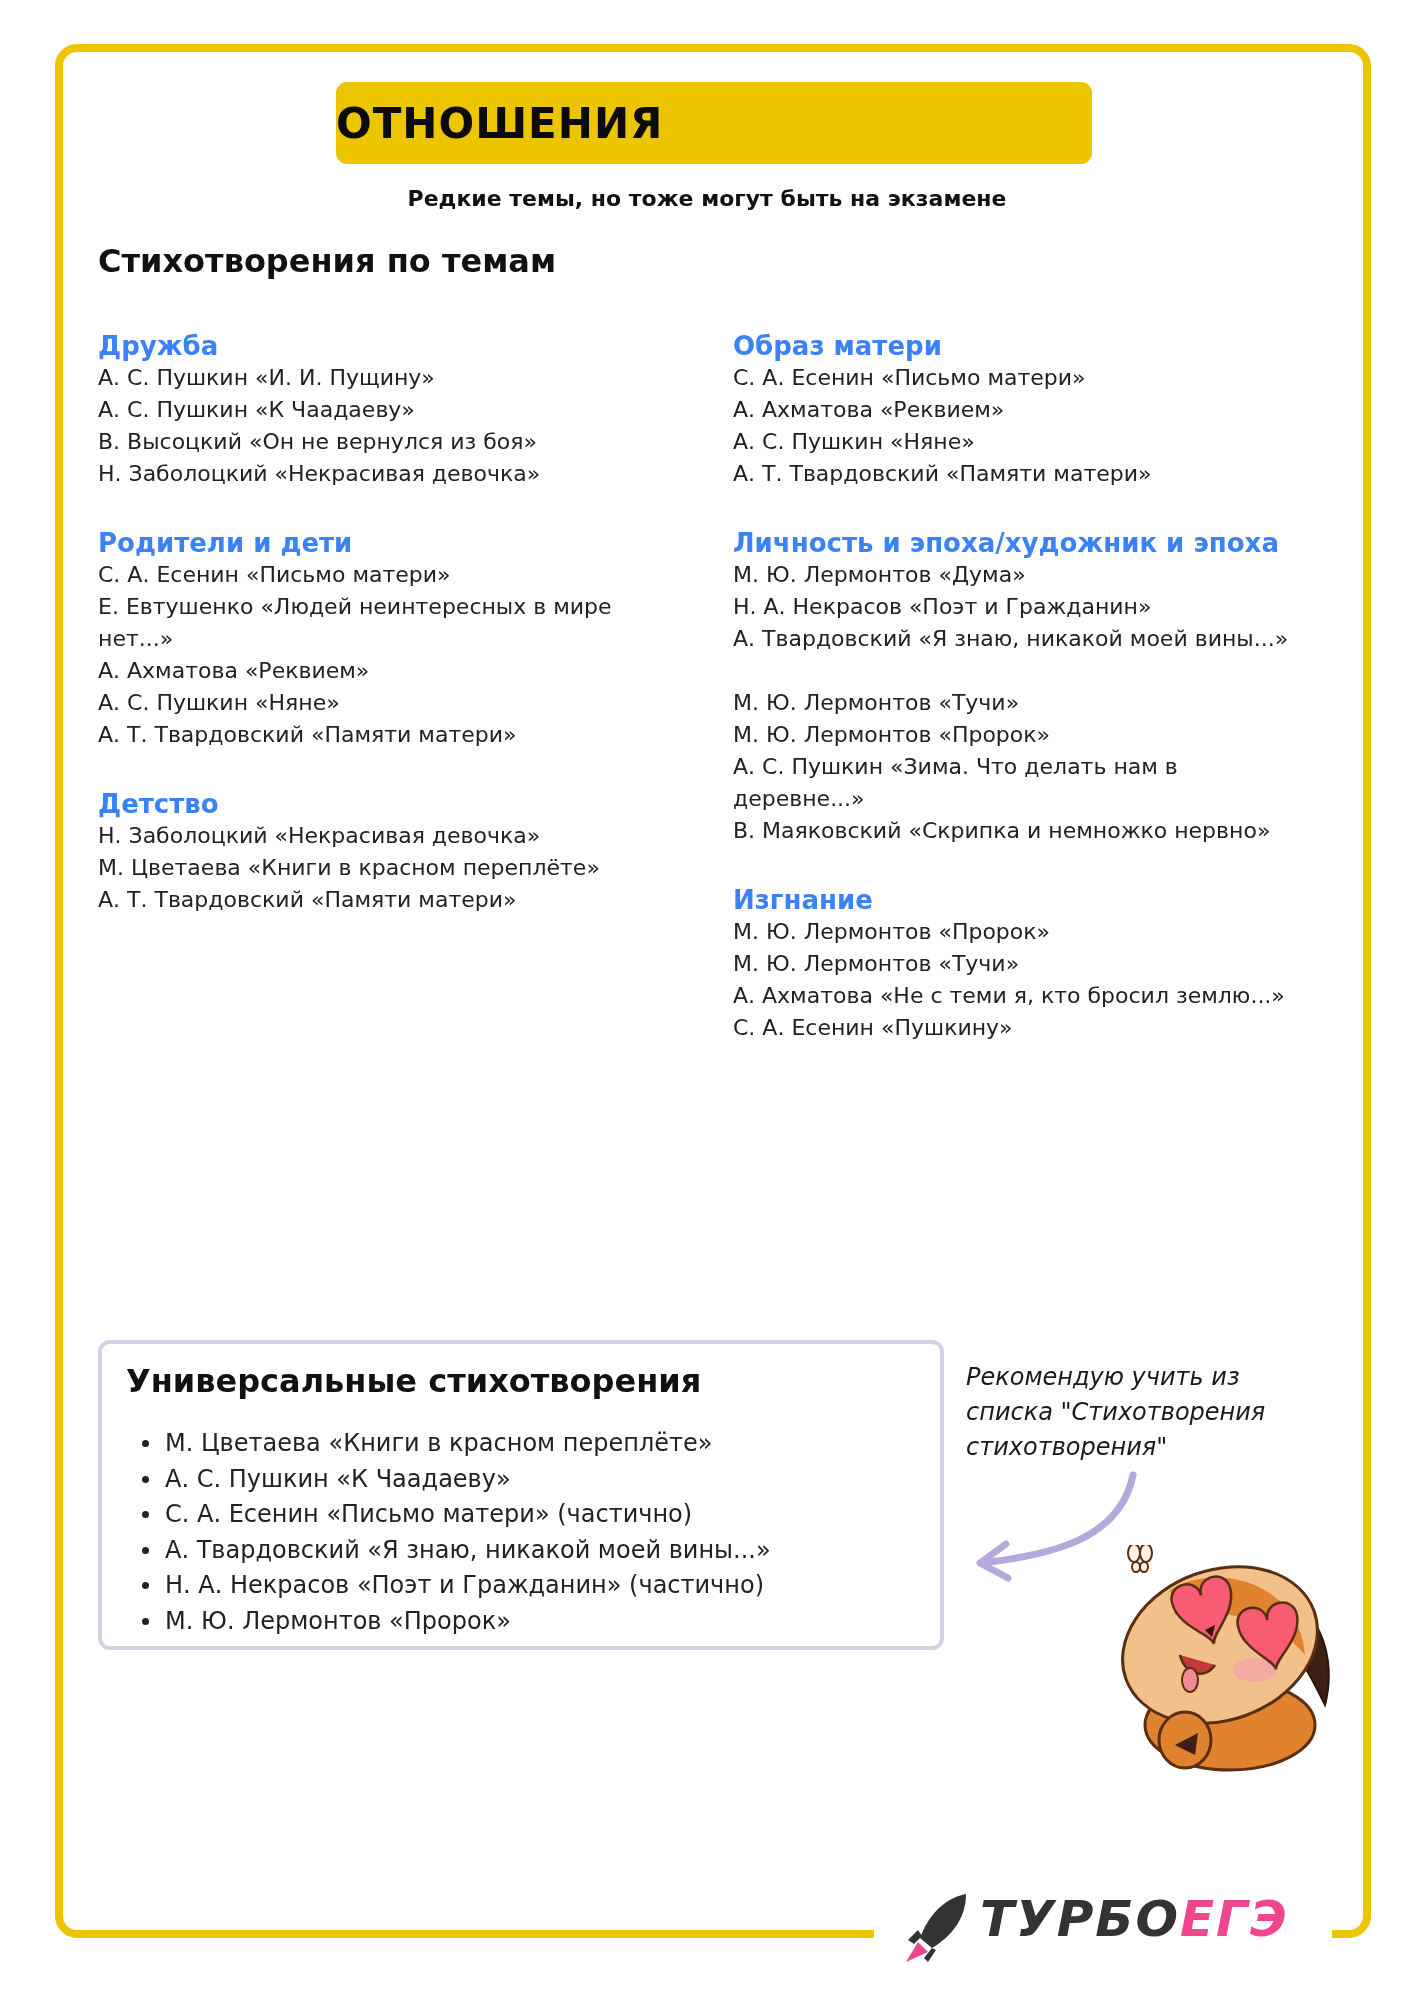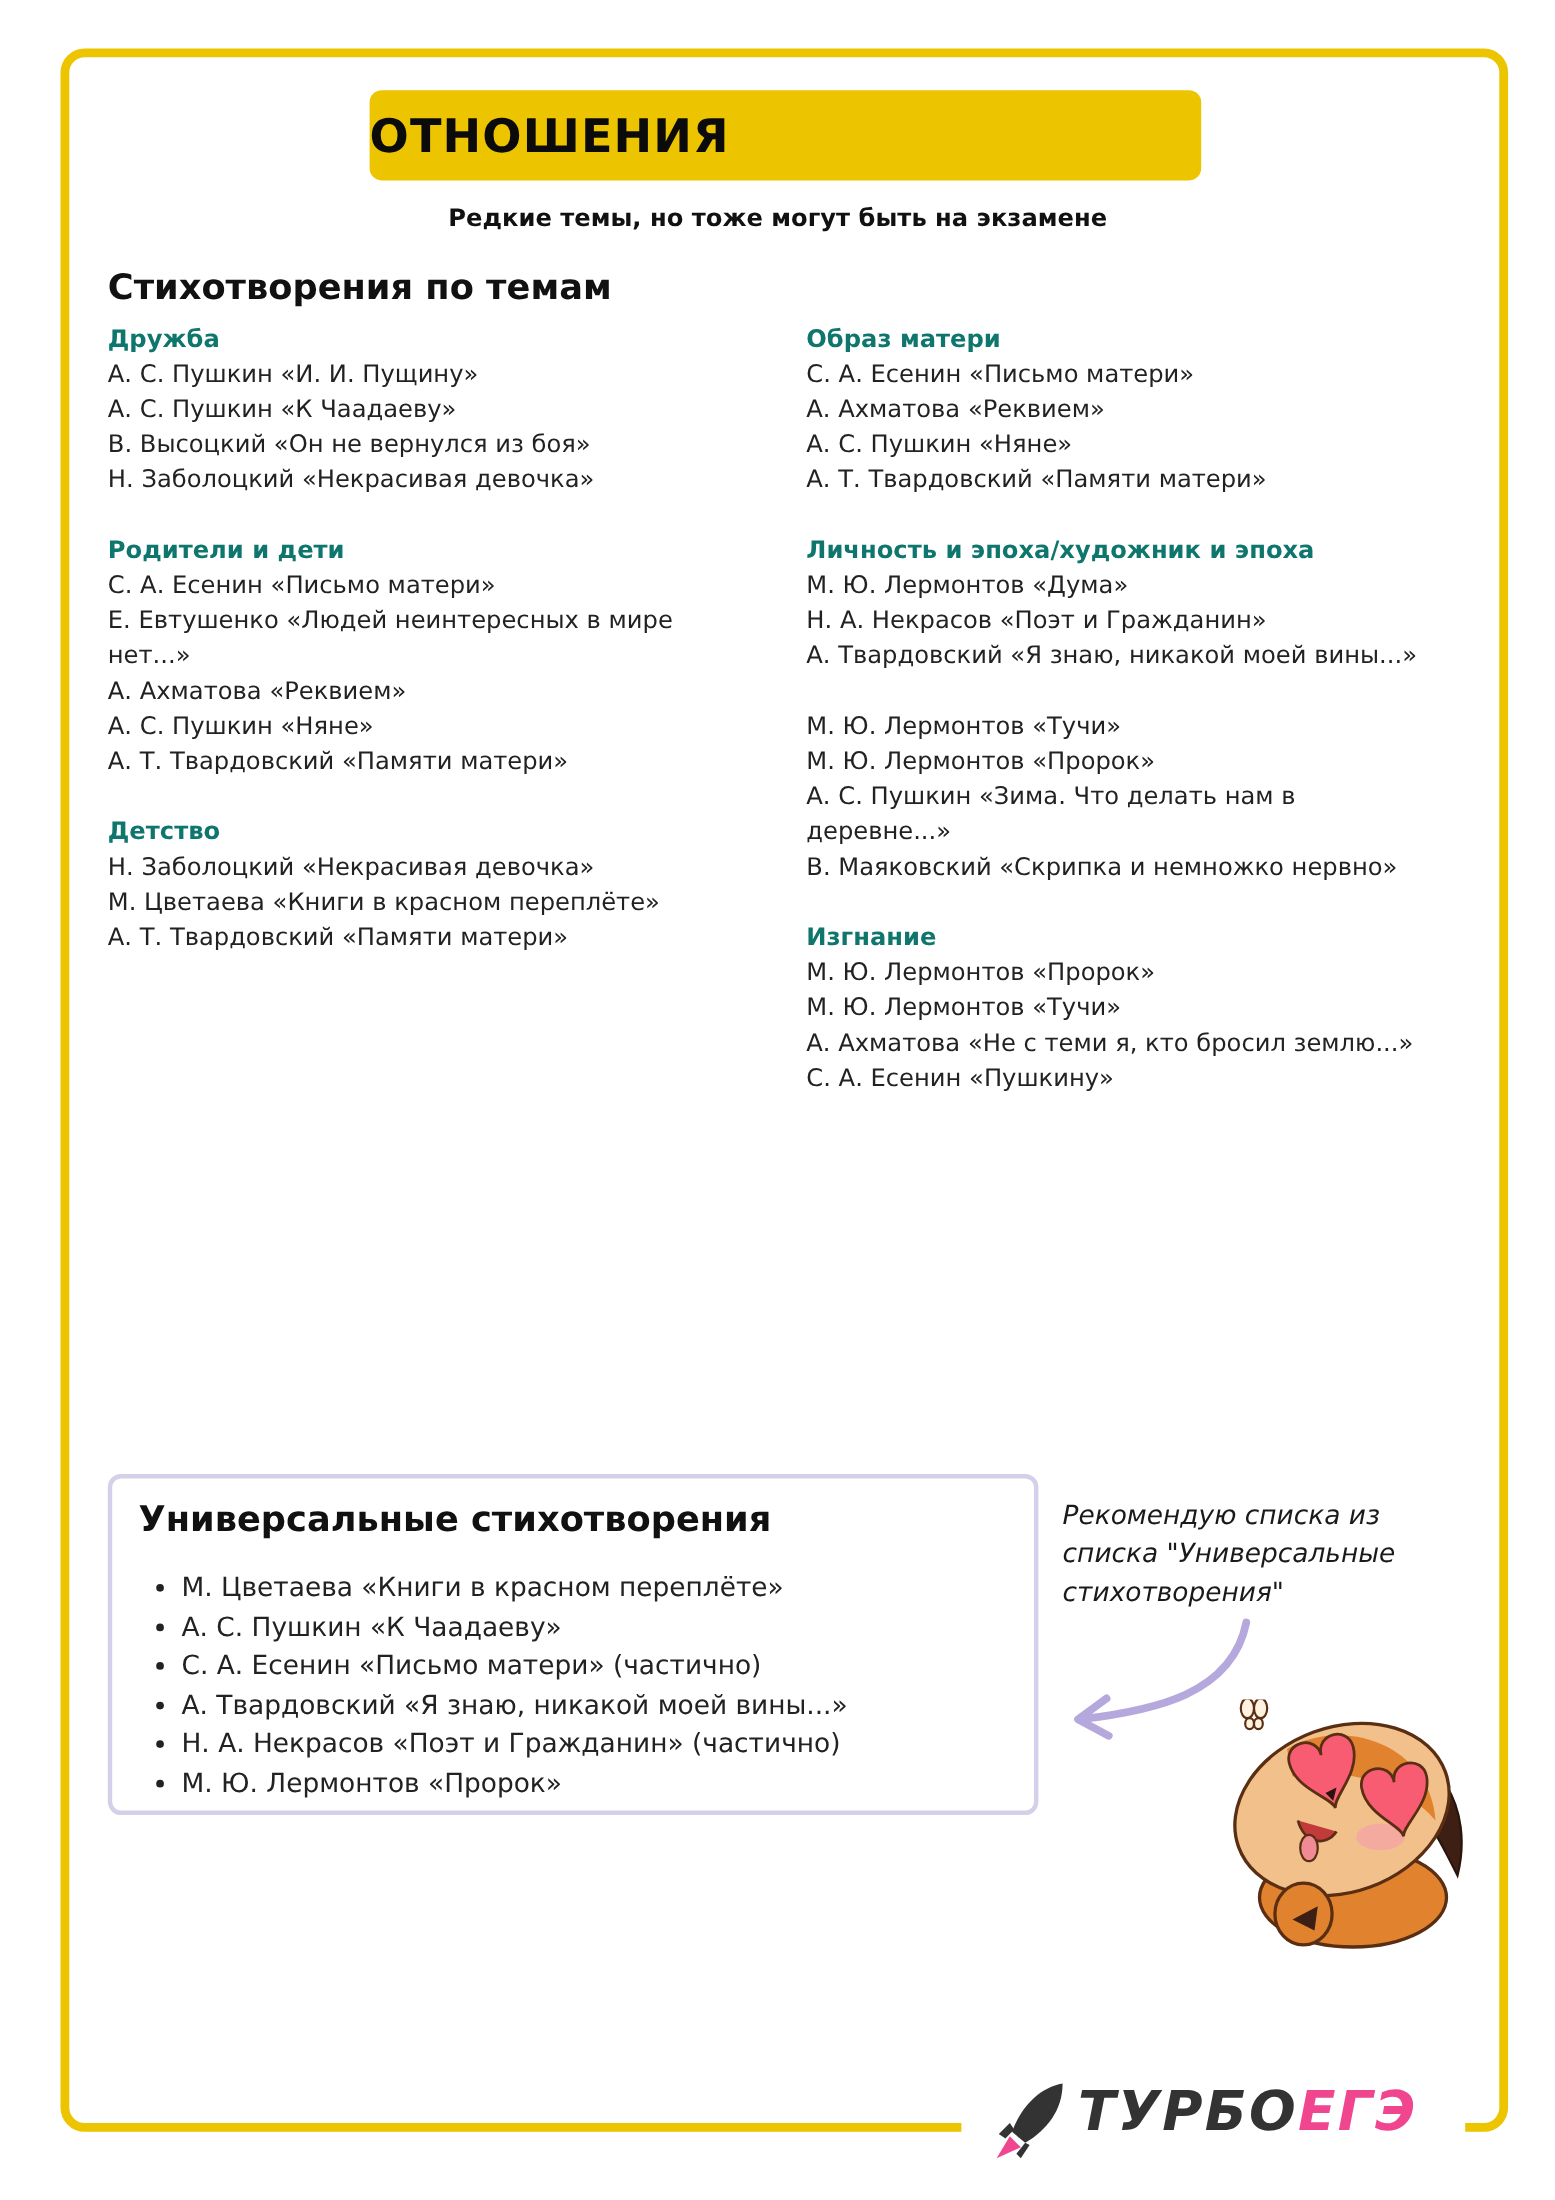--- a/index.html
+++ b/index.html
@@ -32,22 +32,22 @@
     .section-title {
       position: absolute; left: 98px; top: 242px;
       font-family: "DejaVu Sans", sans-serif; font-weight: bold; font-size: 32px; color: #111;
     }
 
     .col { position: absolute; top: 293px; width: 580px; }
     .col-left { left: 98px; }
     .col-right { left: 733px; }
     .group { margin-bottom: 32px; }
     .group-title {
-      font-family: "DejaVu Sans", sans-serif; font-weight: bold; font-size: 22px;
-      line-height: 32px; color: #0f766e;
+      font-family: "DejaVu Sans", sans-serif; font-weight: bold; font-size: 26px;
+      line-height: 32px; color: #3b82f6; margin-top: 37px;
     }
     .item {
       font-family: "DejaVu Sans", sans-serif; font-size: 22px; line-height: 32px; color: #222;
     }
 
     .uni-box {
       position: absolute; left: 98px; top: 1340px; width: 846px; height: 310px;
       border: 4px solid #d4d0ea; border-radius: 12px; background: #fff;
     }
     .uni-title {
@@ -174,21 +174,21 @@
         <span class="bullet"></span>
         <span>Н. А. Некрасов «Поэт и Гражданин» (частично)</span>
       </li>
     <li class="uni-item">
         <span class="bullet"></span>
         <span>М. Ю. Лермонтов «Пророк»</span>
       </li>
   </ul>
 </div>
 
-<div class="note">Рекомендую списка из списка "Универсальные стихотворения"</div>
+<div class="note">Рекомендую учить из списка "Стихотворения стихотворения"</div>
 
 <svg class="arrow" viewBox="0 0 200 130">
   <path d="M 173 15 C 160 80, 90 95, 22 103" fill="none" stroke="#b4a8dc" stroke-width="7" stroke-linecap="round"></path>
   <path d="M 46 84 L 20 103 L 48 118" fill="none" stroke="#b4a8dc" stroke-width="7" stroke-linecap="round" stroke-linejoin="round"></path>
 </svg>
 
 <svg class="mascot" viewBox="0 0 270 230">
 
   <ellipse cx="150" cy="180" rx="85" ry="45" fill="#e0822e" stroke="#5a2e12" stroke-width="3"></ellipse>
 

